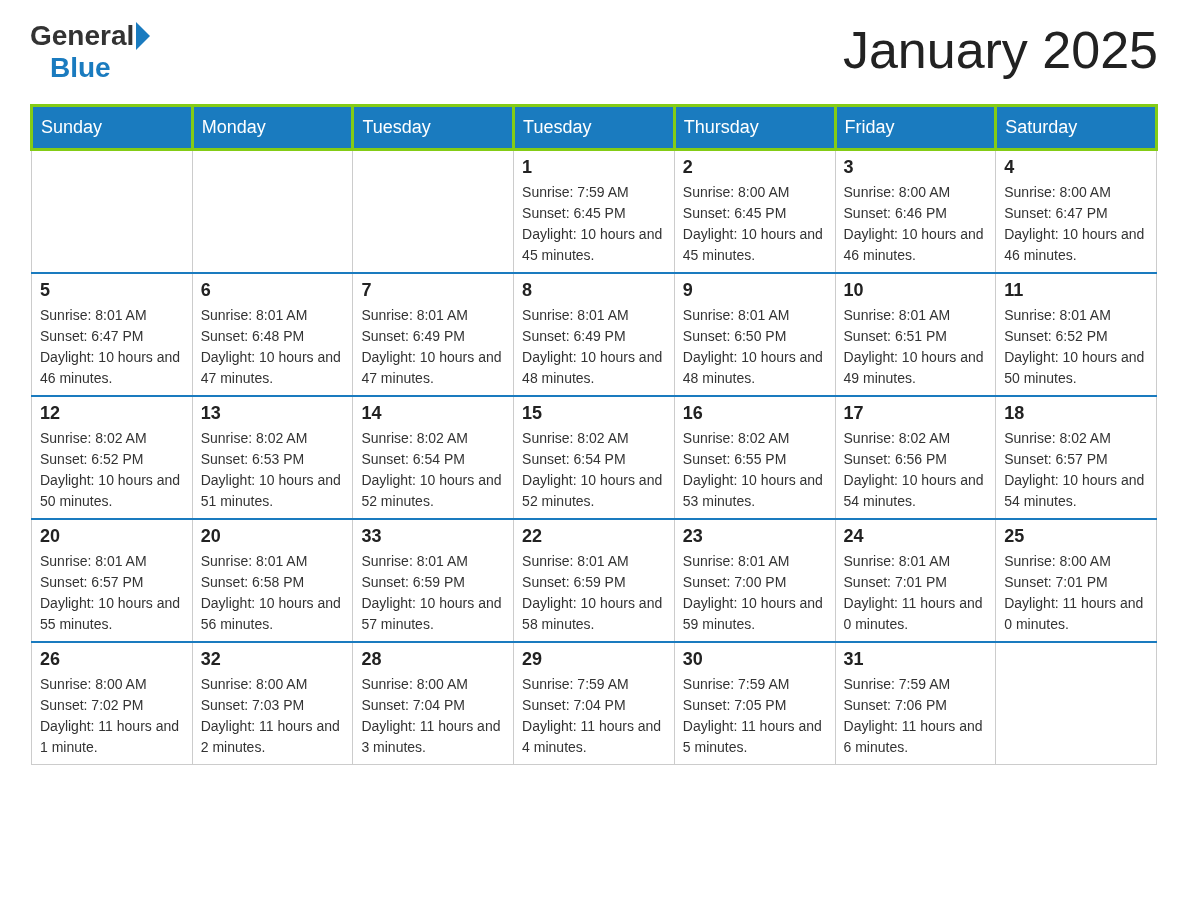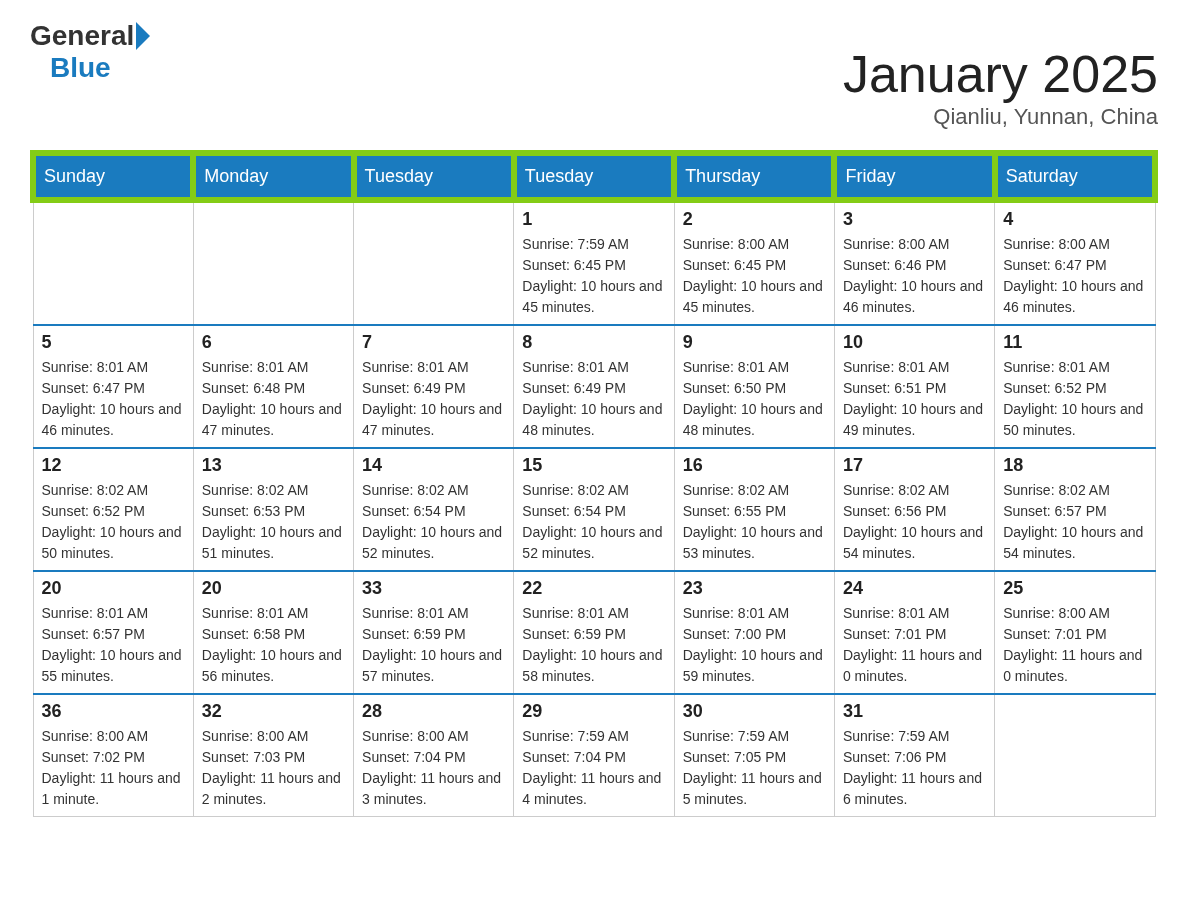--- a/index.html
+++ b/index.html
@@ -36,39 +36,38 @@
       margin-left: 2px;
       vertical-align: middle;
     }
     .title-block {
       text-align: right;
     }
     .title-block h1 {
       font-size: 52px;
       font-weight: normal;
       color: #222;
-      margin-top: 24px;
     }
     .title-block h2 {
       font-size: 22px;
       font-weight: normal;
       color: #555;
     }
     .calendar {
       width: 100%;
       border-collapse: collapse;
     }
     .calendar th {
       background: #1a7bbf;
       color: #fff;
       font-size: 18px;
       font-weight: normal;
       padding: 10px 8px;
       text-align: left;
-      border: 6px solid #84cc16;
+      border: 3px solid #84cc16;
     }
     .calendar td {
       border: 1px solid #ccc;
       vertical-align: top;
       padding: 6px 8px;
       width: calc(100% / 7);
       min-height: 110px;
       height: 110px;
     }
     .day-number {
@@ -98,21 +97,20 @@
     <div style="display:flex; flex-direction:column; align-items:flex-start;">
       <div style="display:flex; align-items:center;">
         <span class="logo-text">General</span>
         <span class="logo-triangle"></span>
       </div>
       <span style="font-size:28px; font-weight:bold; color:#1a7bbf; margin-left:20px;">Blue</span>
     </div>
   </div>
   <div class="title-block">
     <h1>January 2025</h1>
-    <h2>Qianliu, Yunnan, China</h2>
   </div>
 </div>
 
 <table class="calendar">
   <thead>
     <tr>
     <th>Sunday</th>
         <th>Monday</th>
         <th>Tuesday</th>
         <th>Tuesday</th>
@@ -228,21 +226,21 @@
           <span class="day-number">24</span>
           <div class="day-info">Sunrise: 8:01 AM<br>Sunset: 7:01 PM<br>Daylight: 11 hours and 0 minutes.</div>
         </td>
         <td>
           <span class="day-number">25</span>
           <div class="day-info">Sunrise: 8:00 AM<br>Sunset: 7:01 PM<br>Daylight: 11 hours and 0 minutes.</div>
         </td>
       </tr>
       <tr class="row-divider">
         <td>
-          <span class="day-number">36</span>
+          <span class="day-number">26</span>
           <div class="day-info">Sunrise: 8:00 AM<br>Sunset: 7:02 PM<br>Daylight: 11 hours and 1 minute.</div>
         </td>
         <td>
           <span class="day-number">32</span>
           <div class="day-info">Sunrise: 8:00 AM<br>Sunset: 7:03 PM<br>Daylight: 11 hours and 2 minutes.</div>
         </td>
         <td>
           <span class="day-number">28</span>
           <div class="day-info">Sunrise: 8:00 AM<br>Sunset: 7:04 PM<br>Daylight: 11 hours and 3 minutes.</div>
         </td>

